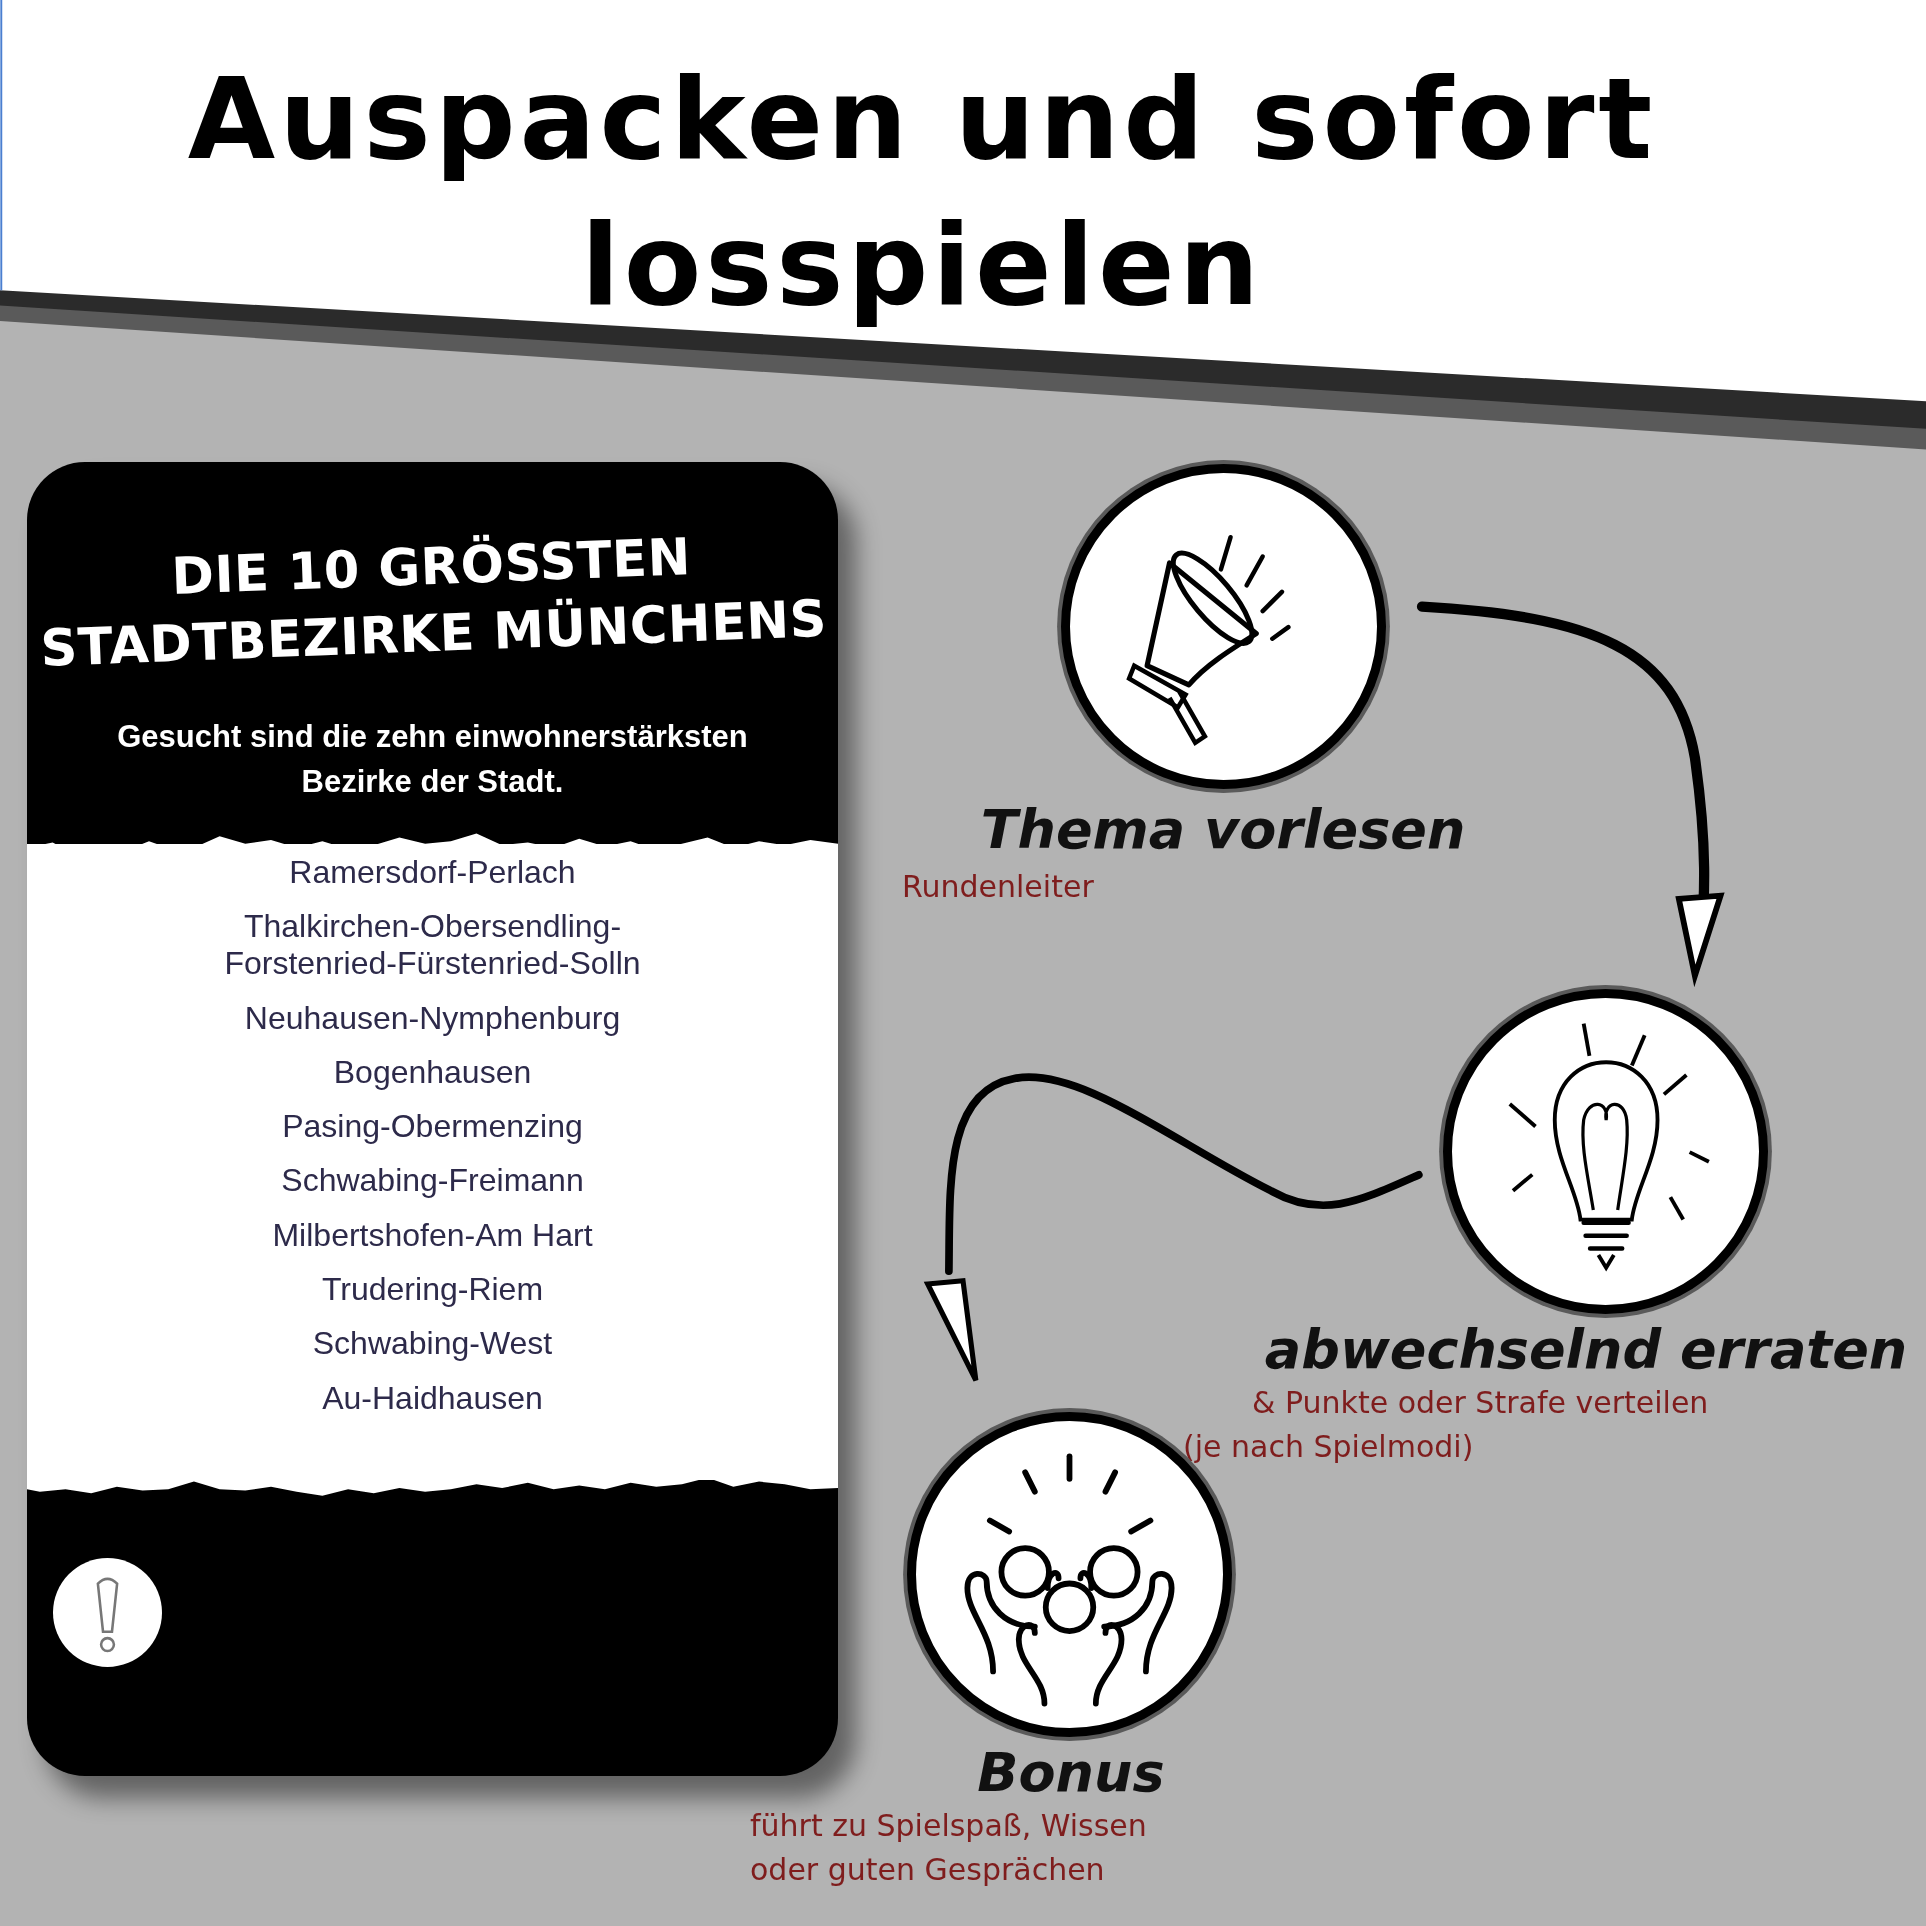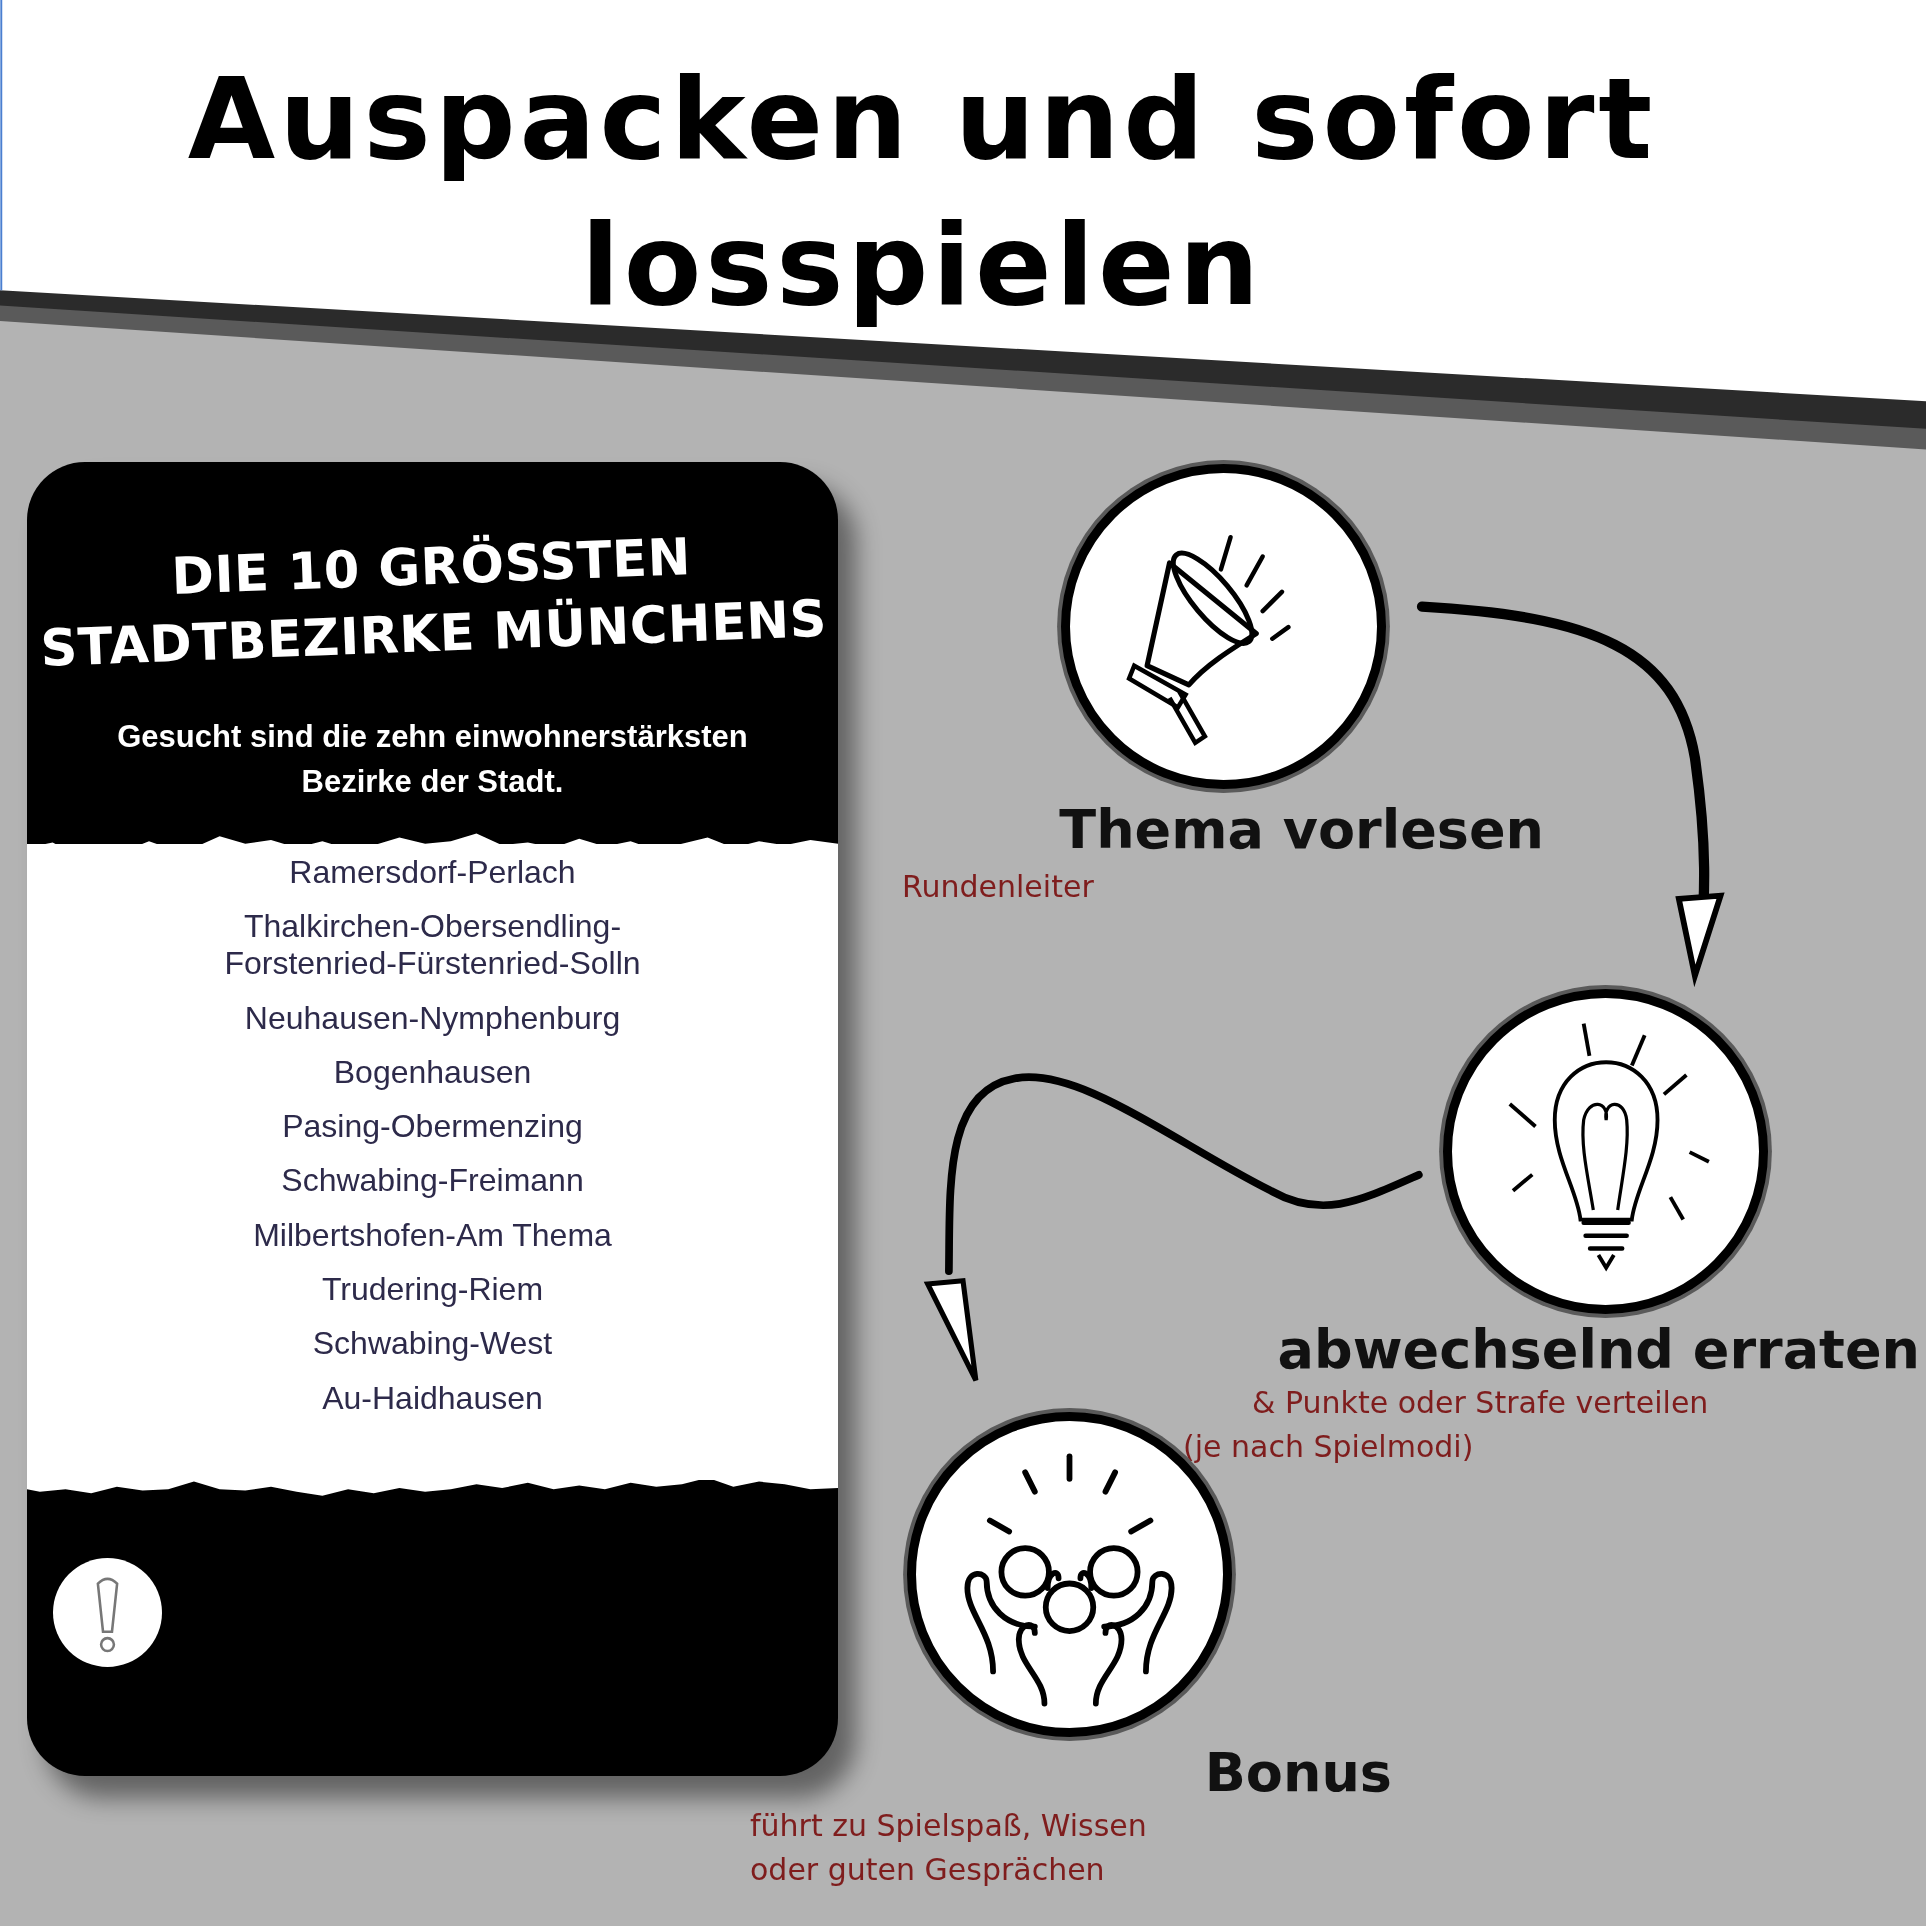--- a/index.html
+++ b/index.html
@@ -13,21 +13,21 @@
   .card-title { position:absolute; left:0; top:71px; width:100%; text-align:center; color:#fff; font-family:"DejaVu Sans", sans-serif; font-weight:bold; font-size:51px; line-height:67px; transform:rotate(-2.2deg); letter-spacing:0.6px; }
   .card-sub { position:absolute; left:0; top:252px; width:100%; text-align:center; color:#fff; font-family:"Liberation Sans", sans-serif; font-weight:bold; font-size:31px; line-height:45px; }
   .torn { position:absolute; left:0; width:100%; }
   .list-area { position:absolute; left:0; top:382px; width:100%; height:636px; background:#fff; }
   .list { position:absolute; left:0; top:392px; width:100%; text-align:center; }
   .list-item { color:#2d2a4a; font-family:"Liberation Sans", sans-serif; font-size:32px; line-height:37px; margin-bottom:17.3px; }
   .insp-icon { position:absolute; left:26px; top:1096px; width:109px; height:109px; border-radius:50%; background:#fff; }
   .insp-text { position:absolute; left:169px; top:1072px; color:#fff; font-family:"Liberation Sans", sans-serif; font-weight:bold; font-size:31px; line-height:45px; }
 
   .step-circle { position:absolute; width:325px; height:325px; border-radius:50%; background:#fff; border:9px solid #000; box-shadow:0 0 0 3.9px #5a5a5a; box-sizing:border-box; }
-  .step-title { position:absolute; text-align:right; font-family:"DejaVu Sans", sans-serif; font-weight:bold; color:#111; font-size:54px; line-height:1; white-space:nowrap; }
+  .step-title { position:absolute; text-align:center; font-family:"DejaVu Sans", sans-serif; font-weight:bold; color:#111; font-size:54px; line-height:1; white-space:nowrap;font-style:italic; }
   .step-sub { position:absolute; text-align:left; font-family:"DejaVu Sans", sans-serif; color:#7f1d1d; font-size:30px; line-height:45px; white-space:nowrap; }
   svg { display:block; }
 </style>
 </head>
 <body>
 
 <svg class="header-bg" width="1926" height="1926" viewBox="0 0 3000 3000">
   <polygon points="0,0 3000,0 3000,700 0,500" fill="#5a5a5a"></polygon>
   <polygon points="0,0 3000,0 3000,668 0,476" fill="#2b2b2b"></polygon>
   <polygon points="0,0 3000,0 3000,625 0,452" fill="#ffffff"></polygon>
@@ -58,21 +58,21 @@
   <div class="list">
     <div class="list-item">Ramersdorf-Perlach</div>
     <div class="list-item" style="margin-bottom:17.3px">
       <div>Thalkirchen-Obersendling-</div>
       <div>Forstenried-Fürstenried-Solln</div>
     </div>
     <div class="list-item">Neuhausen-Nymphenburg</div>
     <div class="list-item">Bogenhausen</div>
     <div class="list-item">Pasing-Obermenzing</div>
     <div class="list-item">Schwabing-Freimann</div>
-    <div class="list-item">Milbertshofen-Am Thema</div>
+    <div class="list-item">Milbertshofen-Am Hart</div>
     <div class="list-item">Trudering-Riem</div>
     <div class="list-item">Schwabing-West</div>
     <div class="list-item">Au-Haidhausen</div>
   </div>
 
   <div class="insp-icon">
     <svg width="109" height="109" viewBox="0 0 170 170">
       <path d="M70,40 Q85,25 100,40 L92,115 L78,115 Z" fill="none" stroke="#777" stroke-width="4"></path>
       <circle cx="85" cy="135" r="10" fill="none" stroke="#777" stroke-width="4"></circle>
     </svg>

